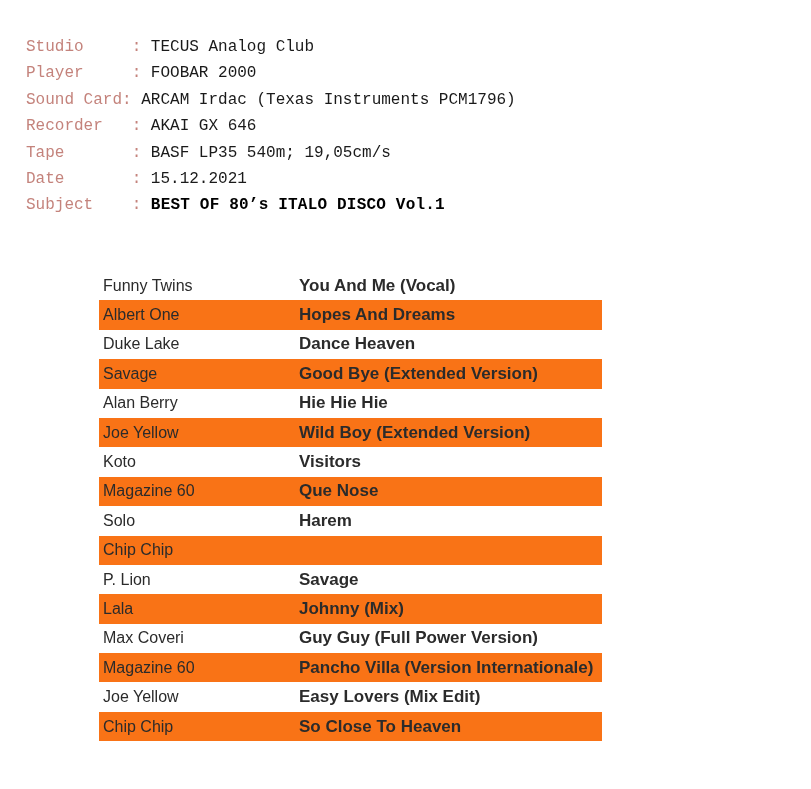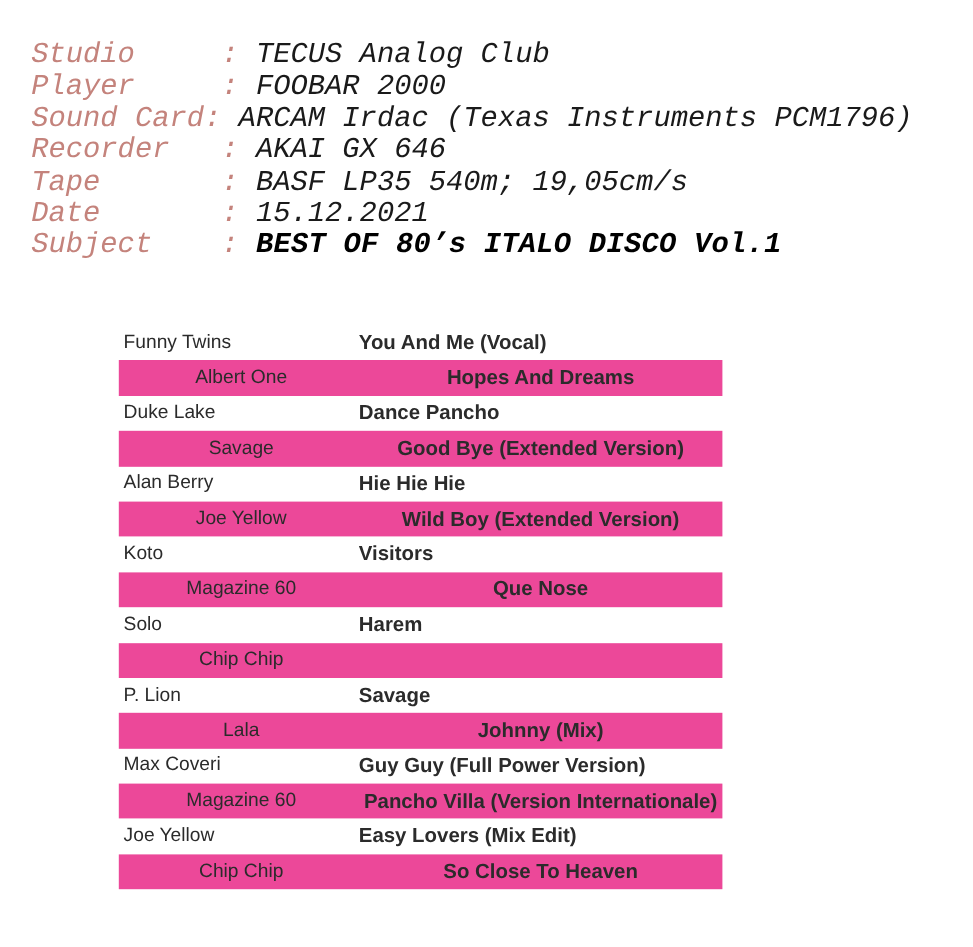--- a/index.html
+++ b/index.html
@@ -15,24 +15,23 @@
     font-family: "Liberation Sans", sans-serif;
     -webkit-font-smoothing: antialiased;
   }
 
   
   #info-block {
     position: absolute;
     left: 26px;
     top: 34px;
     font-family: "Liberation Mono", "DejaVu Sans Mono", monospace;
-    font-size: 24px;
+    font-size: 16px;
     line-height: 26.4px;
     white-space: pre;
-    font-style: italic;
   }
   .info-row {
     display: block;
     white-space: pre;
   }
   .info-label {
     color: #c4837c;
     white-space: pre;
   }
   .info-sep {
@@ -57,22 +56,21 @@
     top: 271px;
     width: 503px;
   }
   .track-row {
     display: flex;
     align-items: center;
     height: 29.4px;
     background: transparent;
   }
   .track-row.alt {
-    background: #ec4899;
-    text-align: center;
+    background: #f97316;
   }
   .track-artist {
     width: 200px;
     flex: 0 0 200px;
     padding-left: 4px;
     box-sizing: border-box;
     font-size: 16px;
     color: #2b2b2b;
     white-space: nowrap;
     overflow: hidden;
@@ -95,21 +93,21 @@
     <div class="track-row">
       <div class="track-artist">Funny Twins</div>
       <div class="track-title">You And Me (Vocal)</div>
     </div>
     <div class="track-row alt">
       <div class="track-artist">Albert One</div>
       <div class="track-title">Hopes And Dreams</div>
     </div>
     <div class="track-row">
       <div class="track-artist">Duke Lake</div>
-      <div class="track-title">Dance Pancho</div>
+      <div class="track-title">Dance Heaven</div>
     </div>
     <div class="track-row alt">
       <div class="track-artist">Savage</div>
       <div class="track-title">Good Bye (Extended Version)</div>
     </div>
     <div class="track-row">
       <div class="track-artist">Alan Berry</div>
       <div class="track-title">Hie Hie Hie</div>
     </div>
     <div class="track-row alt">

